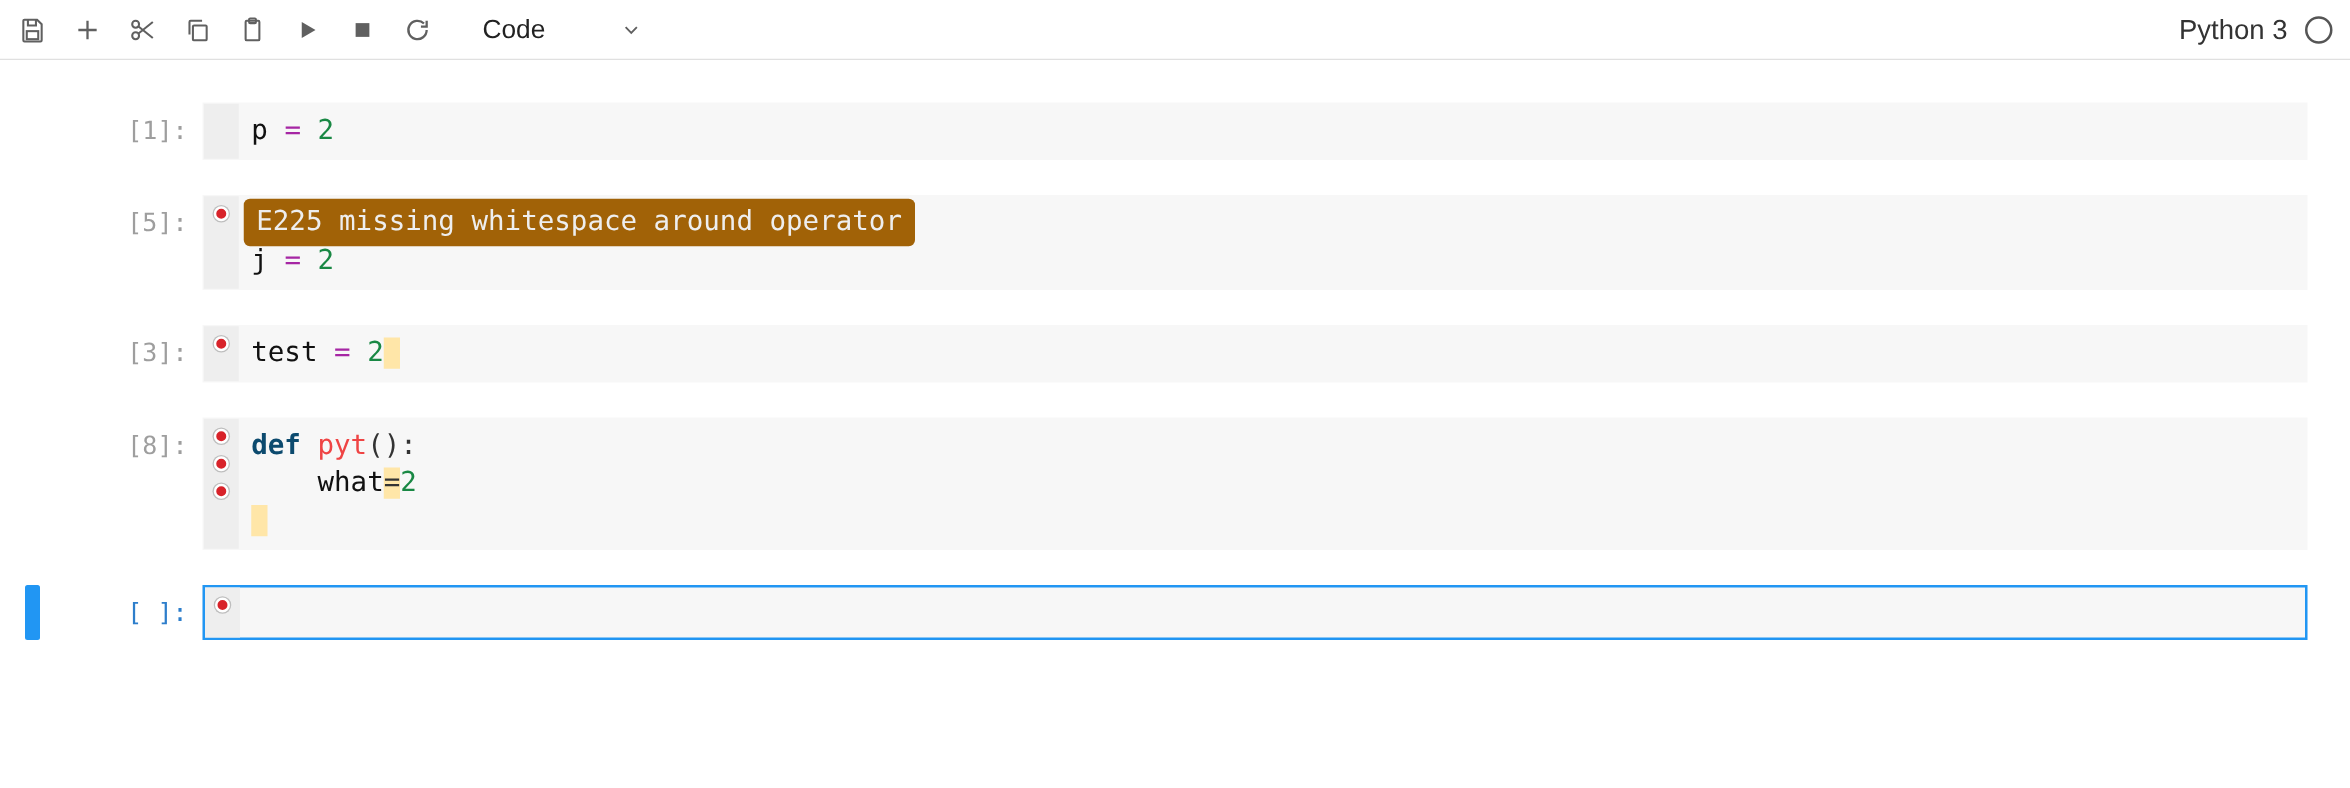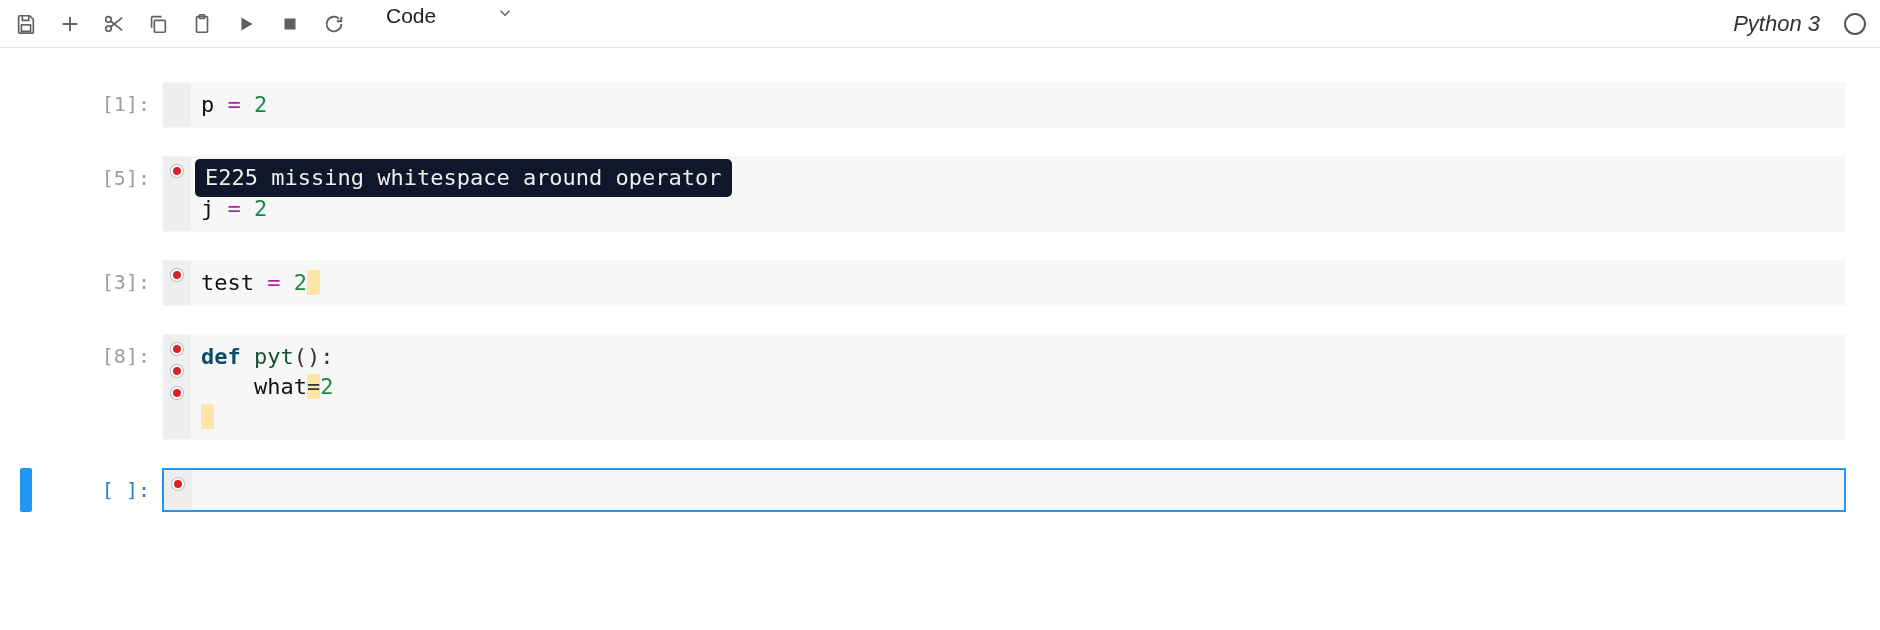--- a/index.html
+++ b/index.html
@@ -21,39 +21,38 @@
     align-items: center;
     justify-content: center;
     background: transparent;
     border: none;
     cursor: pointer;
     color: #606060;
   }
   .tb-btn svg { width: 22px; height: 22px; }
   .cell-type {
     display: inline-flex;
-    align-items: flex-start;
+    align-items: center;
     margin-left: 20px;
     height: 40px;
     font-size: 21px;
     color: #222;
     cursor: pointer;
     gap: 60px;
     padding: 0 10px;
   }
   .cell-type svg { width: 18px; height: 18px; color:#606060; }
   .spacer { flex: 1; }
   .kernel {
     display: inline-flex;
     align-items: center;
     font-size: 22px;
     color: #333;
-    gap: 24px;
+    gap: 14px;
     padding-right: 6px;
-    font-style: italic;
   }
   .kernel-circle { width: 22px; height: 22px; border: 2px solid #555; border-radius: 50%; }
 
   
   .notebook { padding: 34px 34px 0 20px; }
   .cell {
     display: grid;
     grid-template-columns: 12px 130px 1fr;
     margin-bottom: 28px;
     align-items: start;
@@ -91,28 +90,28 @@
   }
   .lint-dot {
     width: 12px; height: 12px; border-radius: 50%;
     background: #d8232a; border: 2px solid #fff; box-shadow: 0 0 0 1px rgba(0,0,0,0.2);
   }
   .code { padding: 7px 10px; white-space: pre; }
   .tok-var { color: #111; }
   .tok-op  { color: #a626a4; }
   .tok-num { color: #198844; }
   .tok-kw  { color: #0c4a6e; font-weight: 600; }
-  .tok-fn  { color: #14532d; }
+  .tok-fn  { color: #ef4444; }
   .hlw { background: #ffe6a8; }
 
   .tooltip {
     position: absolute;
     top: 2px;
     left: 32px;
-    background: #0f172a;
+    background: #a16207;
     color: #eee;
     font-family: "Menlo","Consolas","DejaVu Sans Mono",monospace;
     font-size: 22px;
     padding: 4px 10px;
     border-radius: 5px;
     z-index: 5;
   }
 </style>
 </head>
 <body>

